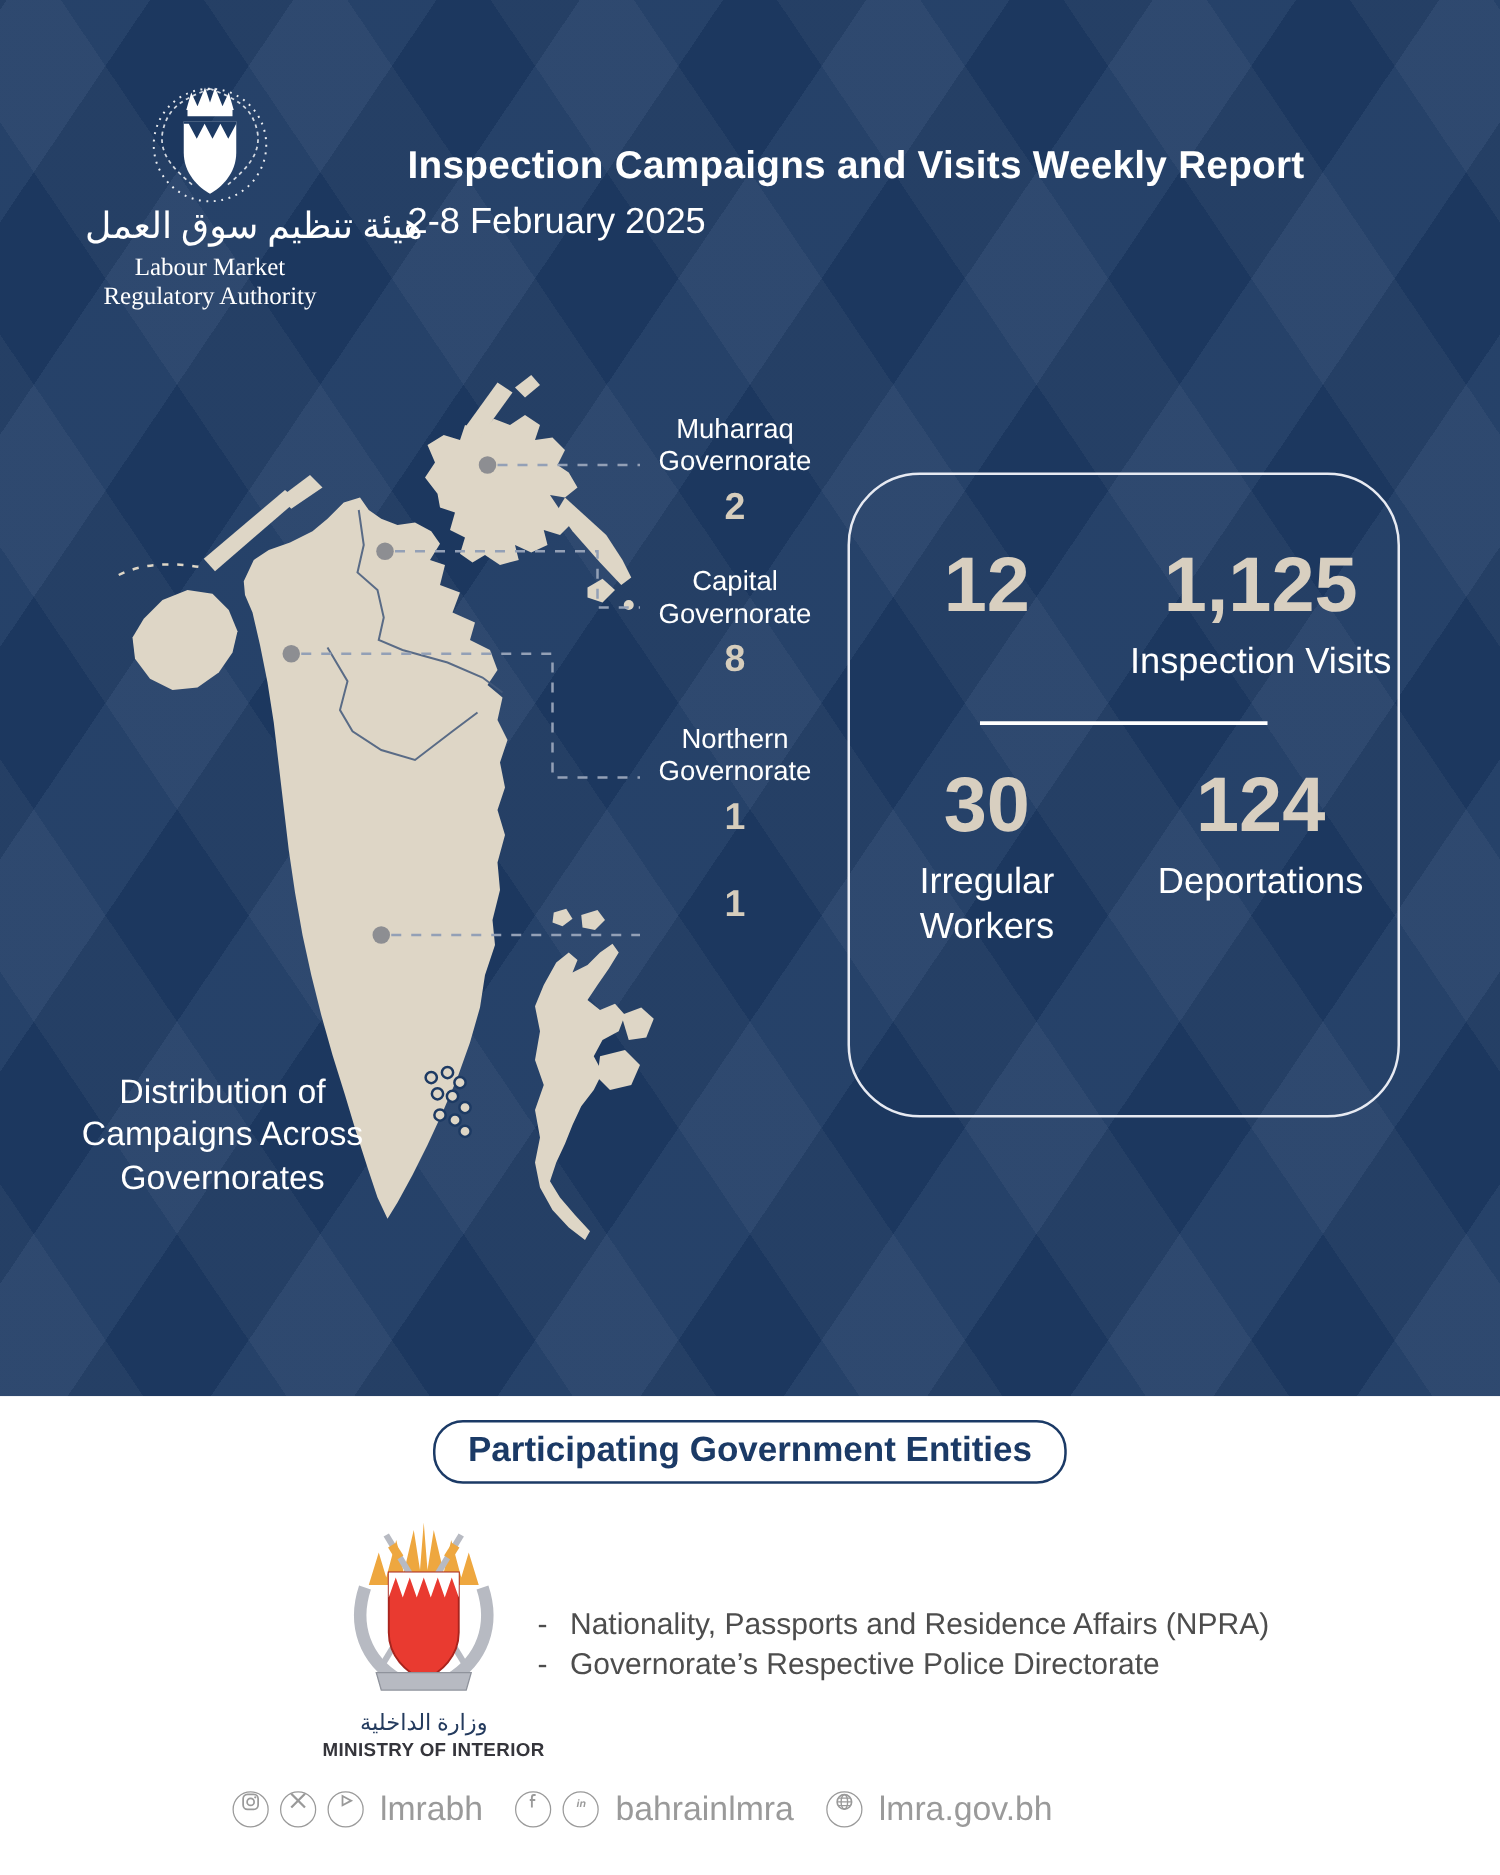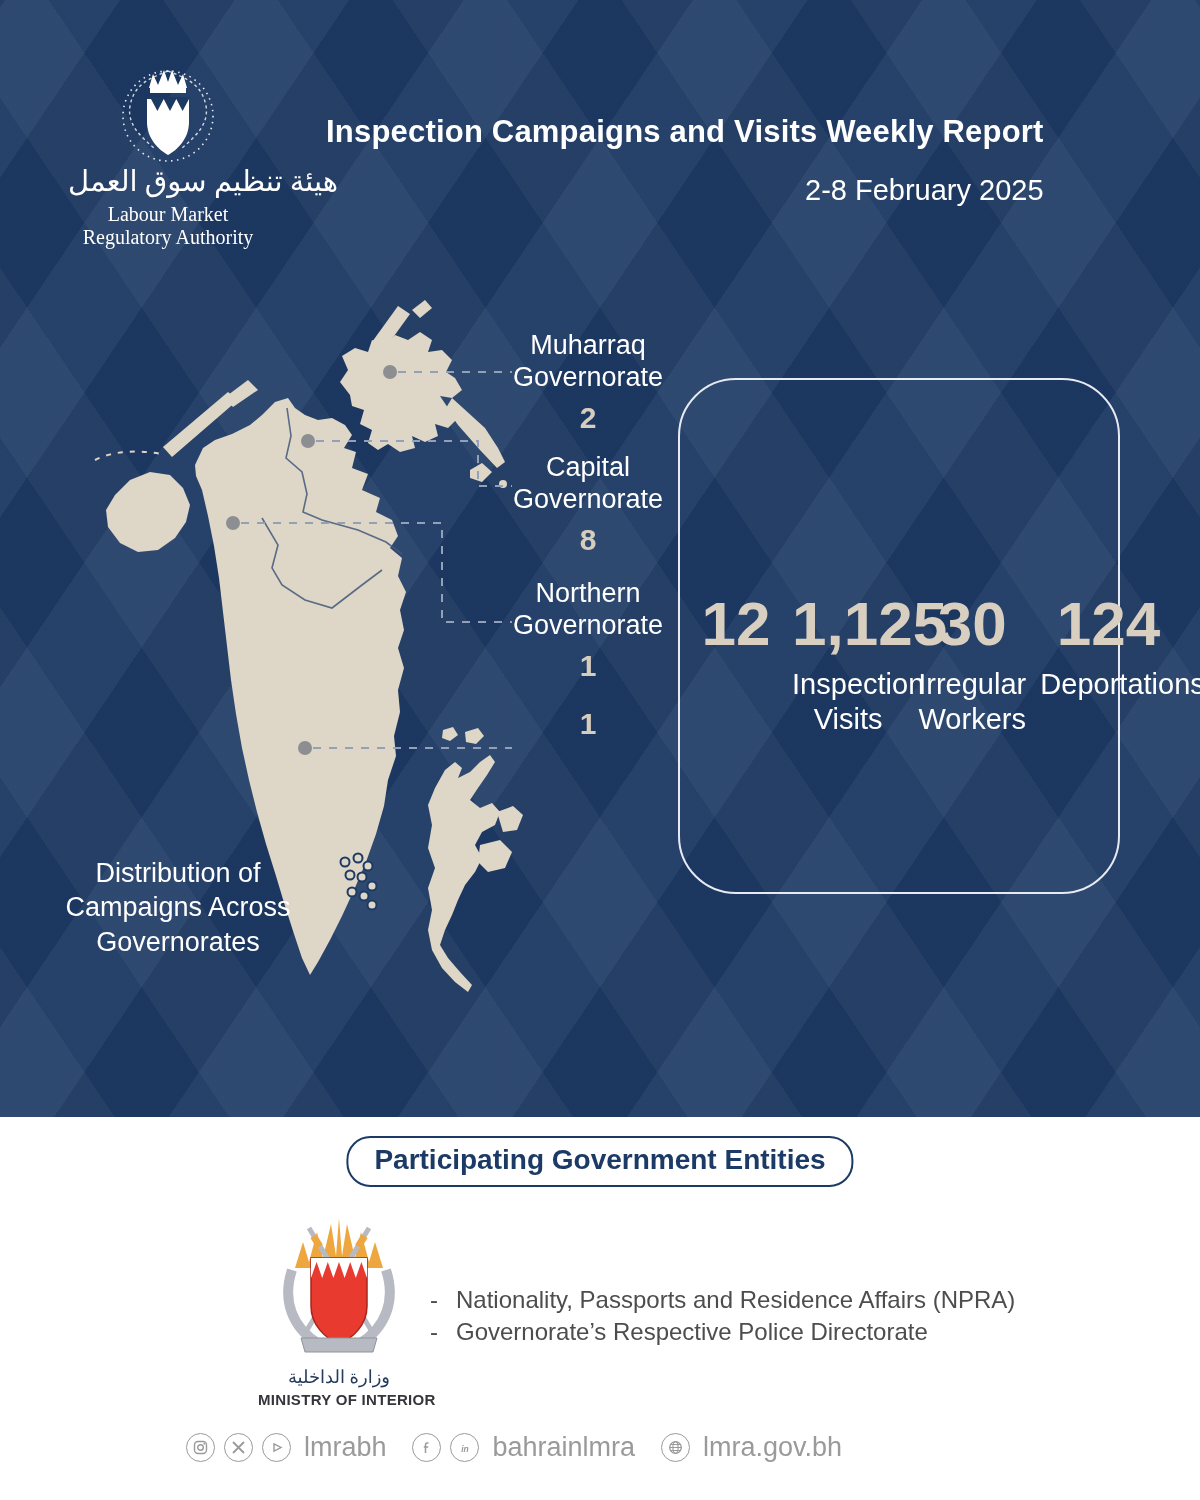--- a/index.html
+++ b/index.html
@@ -17,37 +17,37 @@
   }
   .white-section{position:absolute;left:0;top:1117px;width:1200px;height:383px;background:#ffffff;}
 
   
   .lmra-logo{position:absolute;left:68px;top:64px;width:200px;text-align:center;color:#fff;}
   .lmra-crest{display:block;margin:0 auto;}
   .lmra-arabic{font-family:"Liberation Serif",serif;font-size:29px;line-height:1.1;margin-top:2px;white-space:nowrap;}
   .lmra-en{font-family:"Liberation Serif",serif;font-size:20px;line-height:1.14;margin-top:5px;}
   .title-block{position:absolute;left:326px;top:114px;color:#fff;}
   .title{font-size:31px;font-weight:bold;letter-spacing:.2px;}
-  .date{font-size:29px;margin-top:24px;font-weight:normal;text-align:right;}
+  .date{font-size:29px;margin-top:11px;font-weight:normal;}
 
   
   .map-wrap{position:absolute;left:60px;top:290px;width:560px;height:740px;}
   .gov-label{position:absolute;left:500px;width:176px;text-align:center;color:#fff;}
-  .gov-name{font-size:27px;line-height:1.18;}
+  .gov-name{font-size:22px;line-height:1.18;}
   .gov-value{font-size:30px;font-weight:bold;color:#d6cdbc;margin-top:7px;}
   .map-caption{
     position:absolute;left:52px;top:856px;width:252px;text-align:center;
     color:#fff;font-size:27px;line-height:1.27;
   }
 
   
   .stats-panel{
     position:absolute;left:678px;top:378px;width:442px;height:516px;box-sizing:border-box;
     border:2px solid #e7eaf2;border-radius:58px;
-    display:flex;flex-direction:row;align-items:center;padding-top:58px;
+    display:flex;flex-direction:column;align-items:center;padding-top:58px;
   }
   .stats-row{display:flex;width:100%;}
   .stat-cell{width:50%;text-align:center;}
   .stat-num{font-size:62px;font-weight:bold;color:#d8cfc0;line-height:1;}
   .stat-label{font-size:29px;color:#fff;line-height:1.22;margin-top:12px;}
   .stats-divider{width:230px;height:3px;background:#fff;margin:30px auto 34px auto;}
 
   
   .pill{
     position:absolute;top:1136px;left:50%;transform:translateX(-50%);
@@ -62,21 +62,21 @@
   .entity-dash{width:26px;}
 
   
   .footer{
     position:absolute;left:0;top:1432px;width:1028px;display:flex;justify-content:center;
     align-items:center;gap:26px;color:#9a9a9a;font-size:27px;
   }
   .social-group{display:flex;align-items:center;gap:9px;}
   .icon-circle{
     width:27px;height:27px;border:1.6px solid #9a9a9a;border-radius:50%;
-    display:flex;align-items:center;justify-content:center;flex:none;font-style:italic;
+    display:flex;justify-content:center;flex:none;font-style:italic;
   }
   .social-text{margin-left:4px;}
 </style>
 </head>
 <body>
 
 <div class="poster">
 
   <div class="navy"></div>
   <div class="white-section"></div>

